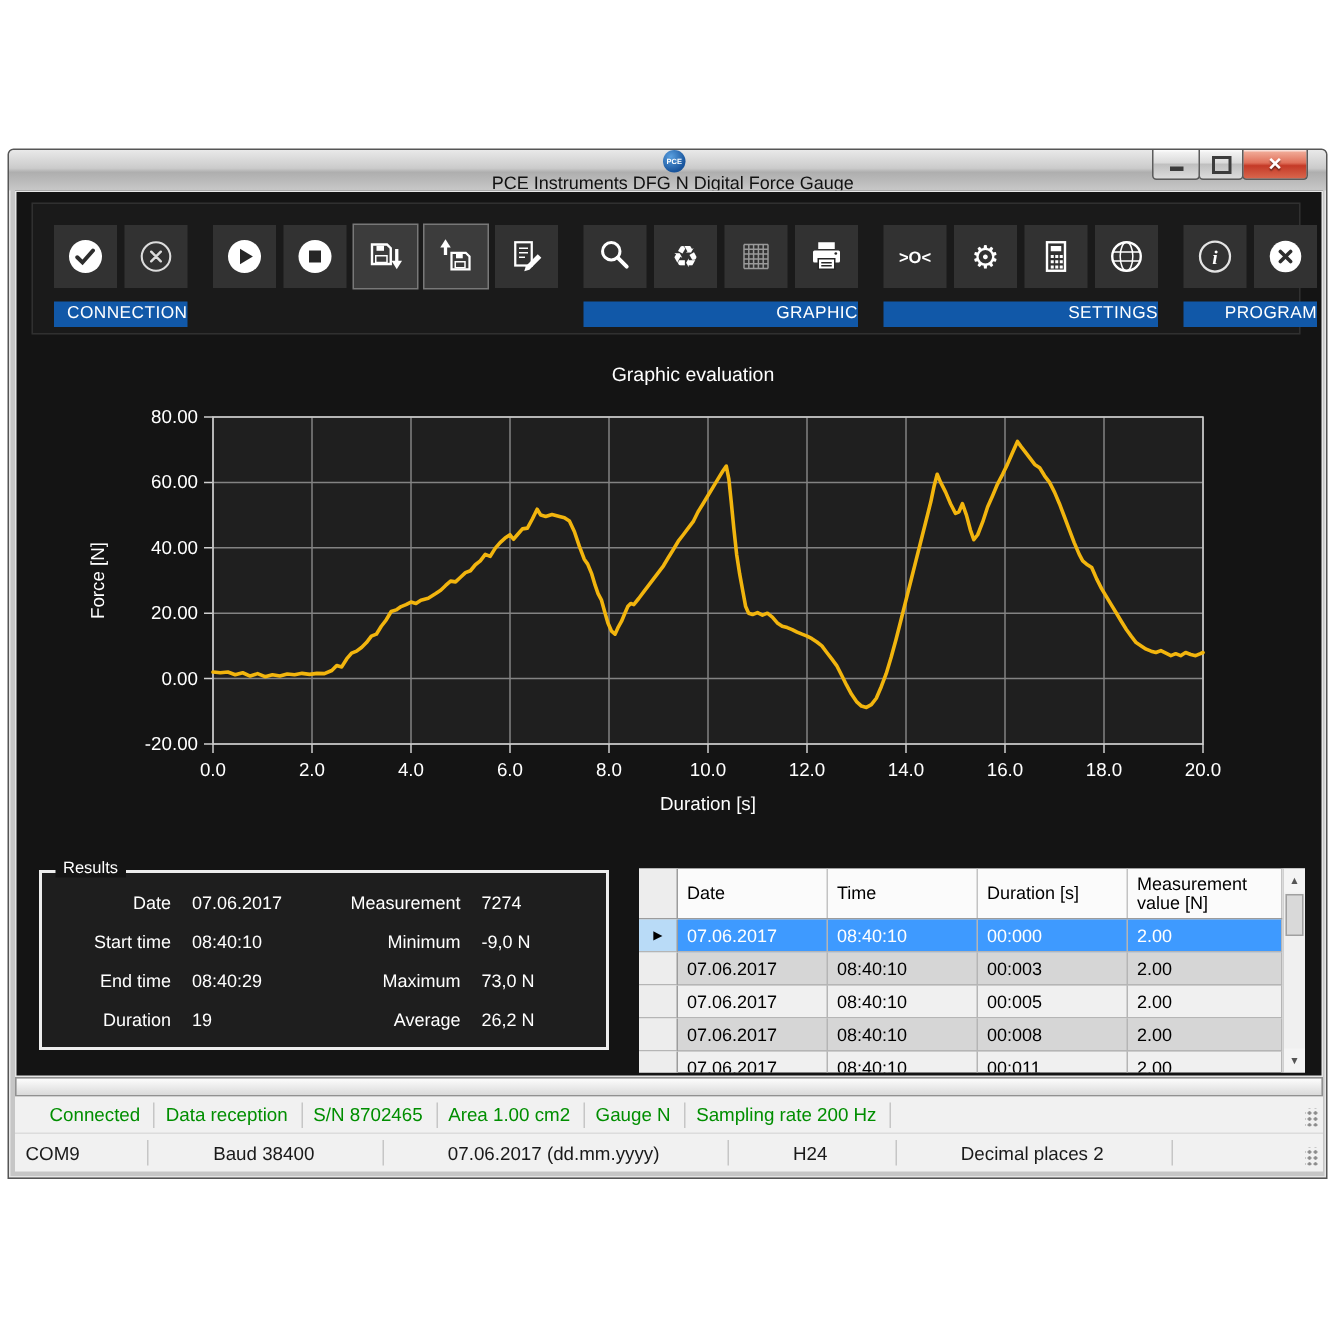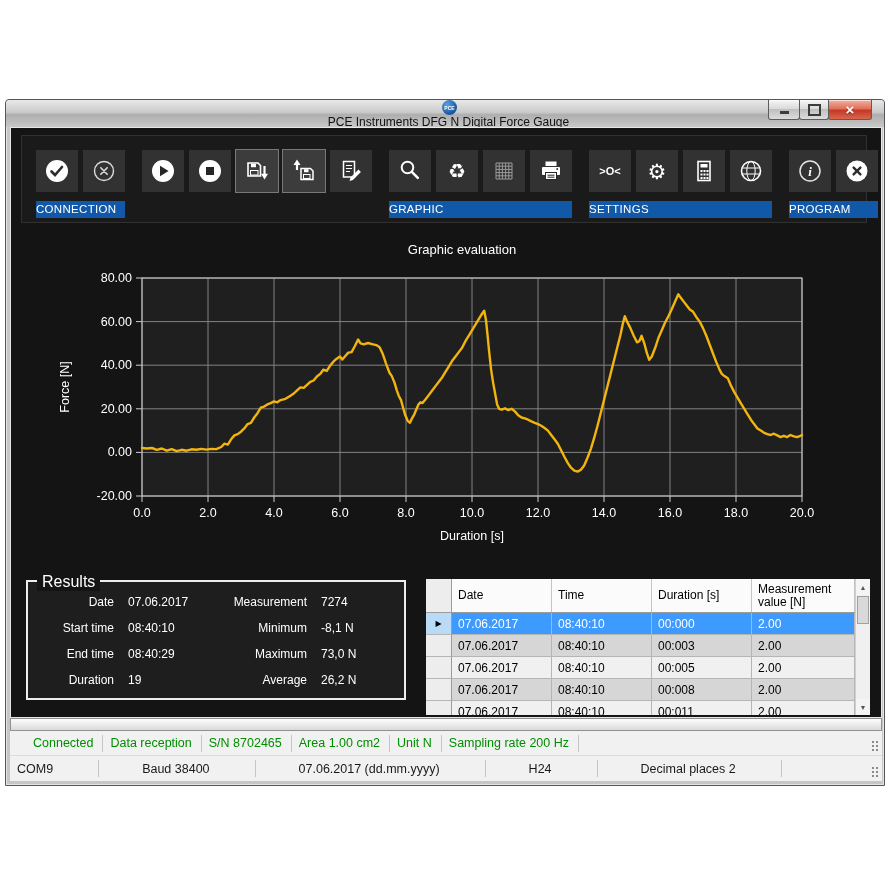--- a/index.html
+++ b/index.html
@@ -35,28 +35,28 @@
   
   .toolbar{position:absolute;left:10px;top:7px;width:846px;height:88px;
            background:#1a1a1a;border:1px solid #303030;box-sizing:border-box;
            display:flex;align-items:flex-start;padding:14px 0 0 14px;gap:17px;}
   .tgroup{display:flex;flex-direction:column;}
   .btnrow{display:flex;gap:5px;}
   .tbtn{width:42px;height:42px;background:#323232;display:flex;align-items:center;
         justify-content:center;cursor:pointer;}
   .tbtn.hl{background:#3c3c3c;box-shadow:0 0 0 1px #787878;}
   .grouplabel{margin-top:9px;height:17px;background:#1158a8;color:#fff;
-              font-size:11.5px;line-height:17px;text-align:left;letter-spacing:.3px;}
+              font-size:11.5px;line-height:17px;text-align:right;letter-spacing:.3px;}
   
   #chart-holder{position:absolute;left:0;top:100px;width:872px;height:330px;}
   
   .results{position:absolute;left:15px;top:452px;width:380px;height:120px;
            background:#1e1e1e;border:2px solid #ededed;box-sizing:border-box;color:#fff;}
   .results-legend{position:absolute;top:-9px;left:9px;background:#141414;
-                  padding:0 5px;font-size:16px;}
+                  padding:0 5px;font-size:11px;}
   .results-grid{display:grid;grid-template-columns:86px 109px 84px auto;
                 padding-top:13px;row-gap:12px;font-size:12px;align-items:center;}
   .res-label{text-align:right;}
   .res-value{padding-left:14px;text-align:left;}
   
   .gridtable{position:absolute;left:415px;top:451px;width:444px;height:136px;
              background:#f0f0f0;overflow:hidden;font-size:12px;color:#000;}
   .thead{display:flex;height:34px;background:#fbfbfb;border-bottom:1px solid #9c9c9c;box-sizing:border-box;}
   .th{display:flex;align-items:center;padding-left:6px;box-sizing:border-box;
       border-right:1px solid #c3c3c3;line-height:13px;}
@@ -320,21 +320,21 @@
     <div class="results">
       <div class="results-legend">Results</div>
       <div class="results-grid" id="results-grid">
           <div class="res-label">Date</div>
           <div class="res-value">07.06.2017</div>
           <div class="res-label">Measurement</div>
           <div class="res-value">7274</div>
           <div class="res-label">Start time</div>
           <div class="res-value">08:40:10</div>
           <div class="res-label">Minimum</div>
-          <div class="res-value">-8,1 N</div>
+          <div class="res-value">-9,0 N</div>
           <div class="res-label">End time</div>
           <div class="res-value">08:40:29</div>
           <div class="res-label">Maximum</div>
           <div class="res-value">73,0 N</div>
           <div class="res-label">Duration</div>
           <div class="res-value">19</div>
           <div class="res-label">Average</div>
           <div class="res-value">26,2 N</div>
         </div>
     </div>
@@ -396,21 +396,21 @@
 
   <div class="statusbar sb1" style="color: rgb(0, 142, 0); padding-left: 16px;">
     <span class="sb-item">Connected</span>
       <span class="sb-sep"></span>
       <span class="sb-item">Data reception</span>
       <span class="sb-sep"></span>
       <span class="sb-item">S/N 8702465</span>
       <span class="sb-sep"></span>
       <span class="sb-item">Area 1.00 cm2</span>
       <span class="sb-sep"></span>
-      <span class="sb-item">Unit N</span>
+      <span class="sb-item">Gauge N</span>
       <span class="sb-sep"></span>
       <span class="sb-item">Sampling rate 200 Hz</span>
       <span class="sb-sep"></span>
       <div class="grip"></div>
   </div>
   <div class="statusbar sb2">
     <span class="sb-item">COM9</span>
       <span class="sb-sep"></span>
       <span class="sb-item">Baud 38400</span>
       <span class="sb-sep"></span>

